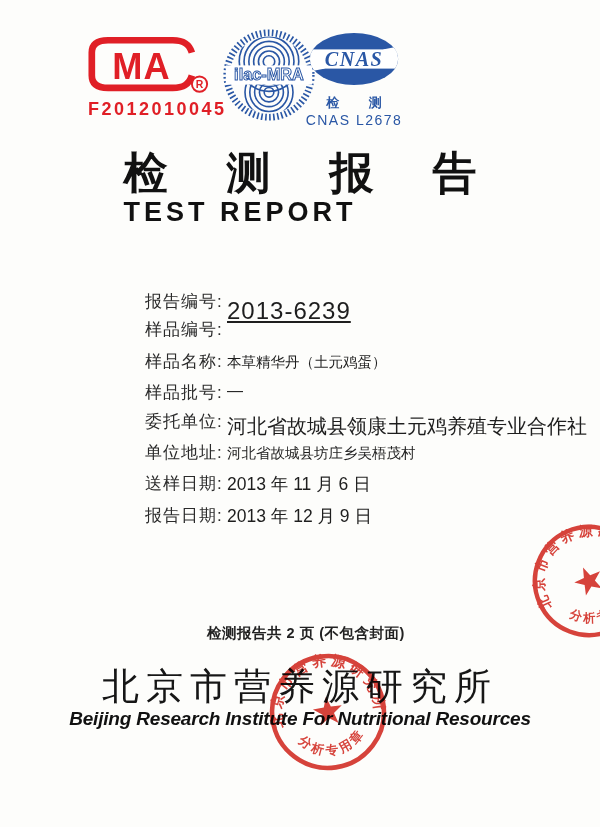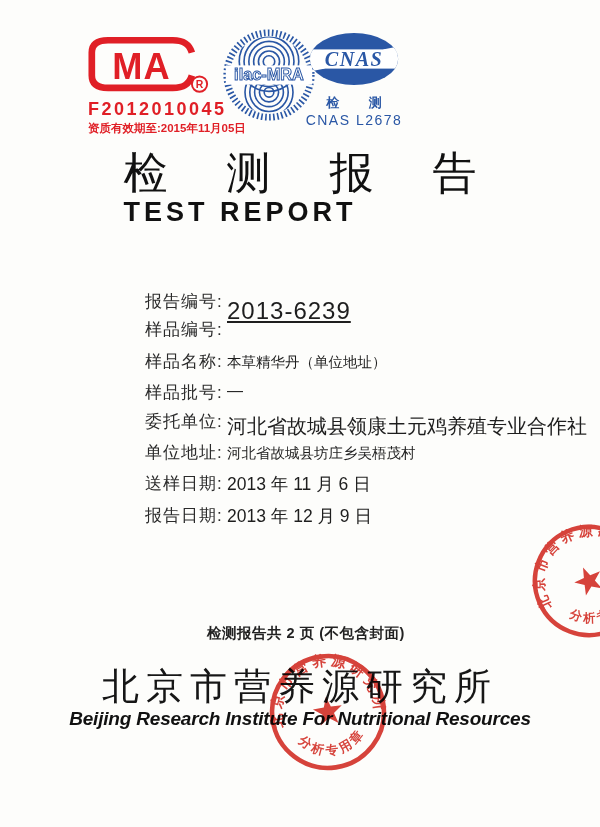--- a/index.html
+++ b/index.html
@@ -15,21 +15,21 @@
   .cma-block{left:88px;top:36px;width:140px;}
   .cma-certno{color:#e01f26;font-size:18px;font-weight:700;letter-spacing:2.5px;margin-top:1px;}
   .cma-validity{color:#e01f26;font-size:11.5px;font-weight:700;letter-spacing:0px;margin-top:1px;white-space:nowrap;}
   .ilac-block{left:221px;top:27px;width:96px;height:96px;}
   .cnas-block{left:304px;top:30px;width:100px;text-align:center;}
   .cnas-caption{color:#2a57a5;font-size:13px;font-weight:700;letter-spacing:13px;margin-top:2px;margin-left:13px;white-space:nowrap;}
   .cnas-certno{color:#2a57a5;font-size:14px;font-weight:400;letter-spacing:1.5px;margin-top:0px;white-space:nowrap;}
 
   
   .title-zh{left:0;top:144px;width:600px;text-align:center;
-    font-size:44px;font-weight:400;letter-spacing:24px;color:#111;
+    font-size:44px;font-weight:700;letter-spacing:24px;color:#111;
     font-family:"Liberation Serif", serif;white-space:nowrap;text-indent:24px;}
   .title-en{left:0;top:197px;width:480px;text-align:center;
     font-size:27px;font-weight:700;letter-spacing:4px;color:#111;white-space:nowrap;}
 
   
   .flabel{font-size:17px;color:#2b2b2b;letter-spacing:1px;white-space:nowrap;}
   .fval{color:#1e1e1e;white-space:nowrap;}
   .lab-report{left:145px;top:290px;}
   .lab-sample{left:145px;top:318px;}
   .val-number{left:227px;top:297px;font-size:24px;letter-spacing:1px;text-decoration:underline;}
@@ -59,21 +59,20 @@
 <body>
 
 <div class="abs cma-block">
   <svg width="122" height="58" viewBox="0 0 128 58">
     <path d="M 109,16 C 106,6 99,3 89,3 L 21,3 Q 4,3 4,16 L 4,40 Q 4,53 21,53 L 89,53 C 99,53 106,50 109,40" fill="none" stroke="#e01f26" stroke-width="7"></path>
     <text x="56" y="44" text-anchor="middle" font-size="38" font-weight="bold" font-family="Liberation Sans, sans-serif" fill="#e01f26" letter-spacing="1">MA</text>
     <circle cx="117" cy="49" r="8" fill="none" stroke="#e01f26" stroke-width="2"></circle>
     <text x="117" y="53.5" text-anchor="middle" font-size="11" font-weight="bold" font-family="Liberation Sans, sans-serif" fill="#e01f26">R</text>
   </svg>
   <div class="cma-certno">F2012010045</div>
-  <div class="cma-validity">资质有效期至:2015年11月05日</div>
 </div>
 
 <svg class="abs ilac-block" viewBox="-50 -50 100 100">
   <defs>
       <clipPath id="ilacClip">
         <circle cx="0" cy="0" r="40"></circle>
       </clipPath>
     </defs>
   <circle cx="0" cy="0" r="44" fill="none" stroke="#2a57a5" stroke-width="7" stroke-dasharray="1.7 2.5"></circle>
   <g clip-path="url(#ilacClip)" stroke="#2a57a5" stroke-width="1.7" fill="none">
@@ -113,21 +112,21 @@
 </div>
 
 <div class="abs title-zh">检 测 报 告</div>
 <div class="abs title-en">TEST REPORT</div>
 
 <div class="abs flabel lab-report">报告编号:</div>
 <div class="abs flabel lab-sample">样品编号:</div>
 <div class="abs fval val-number">2013-6239</div>
 
 <div class="abs flabel row-name-l">样品名称:</div>
-<div class="abs fval row-name-v">本草精华丹（单位地址）</div>
+<div class="abs fval row-name-v">本草精华丹（土元鸡蛋）</div>
 
 <div class="abs flabel row-batch-l">样品批号:</div>
 <div class="abs fval row-batch-v">—</div>
 
 <div class="abs flabel row-unit-l">委托单位:</div>
 <div class="abs fval row-unit-v">河北省故城县领康土元鸡养殖专业合作社</div>
 
 <div class="abs flabel row-addr-l">单位地址:</div>
 <div class="abs fval row-addr-v">河北省故城县坊庄乡吴梧茂村</div>
 

